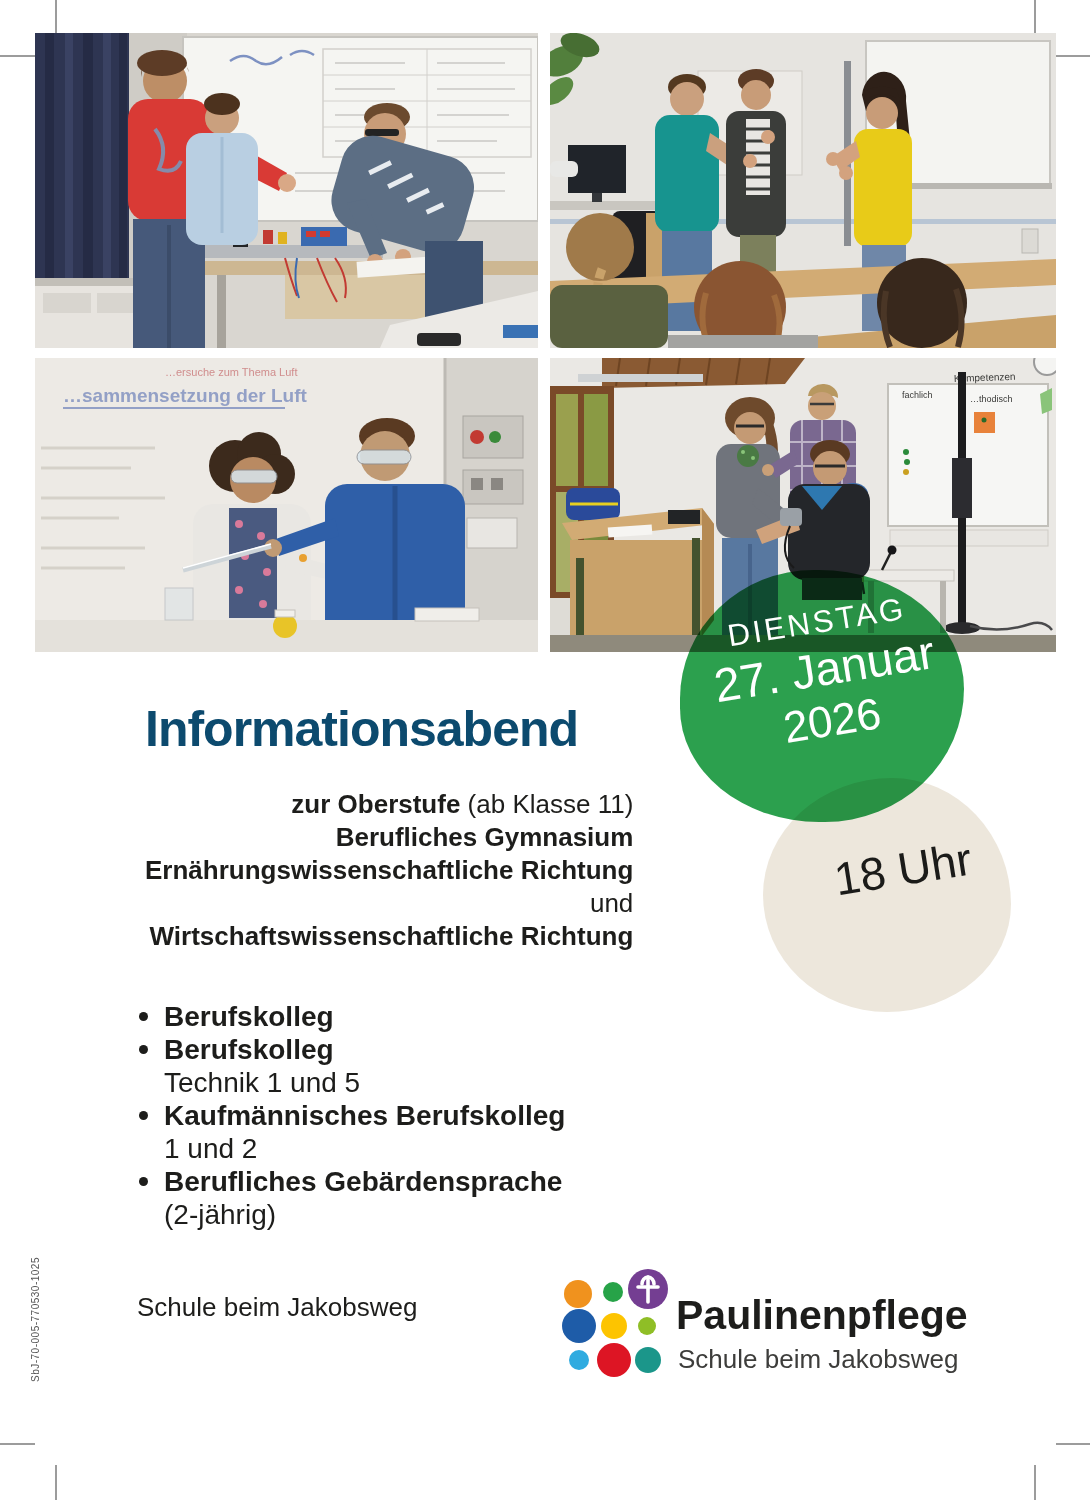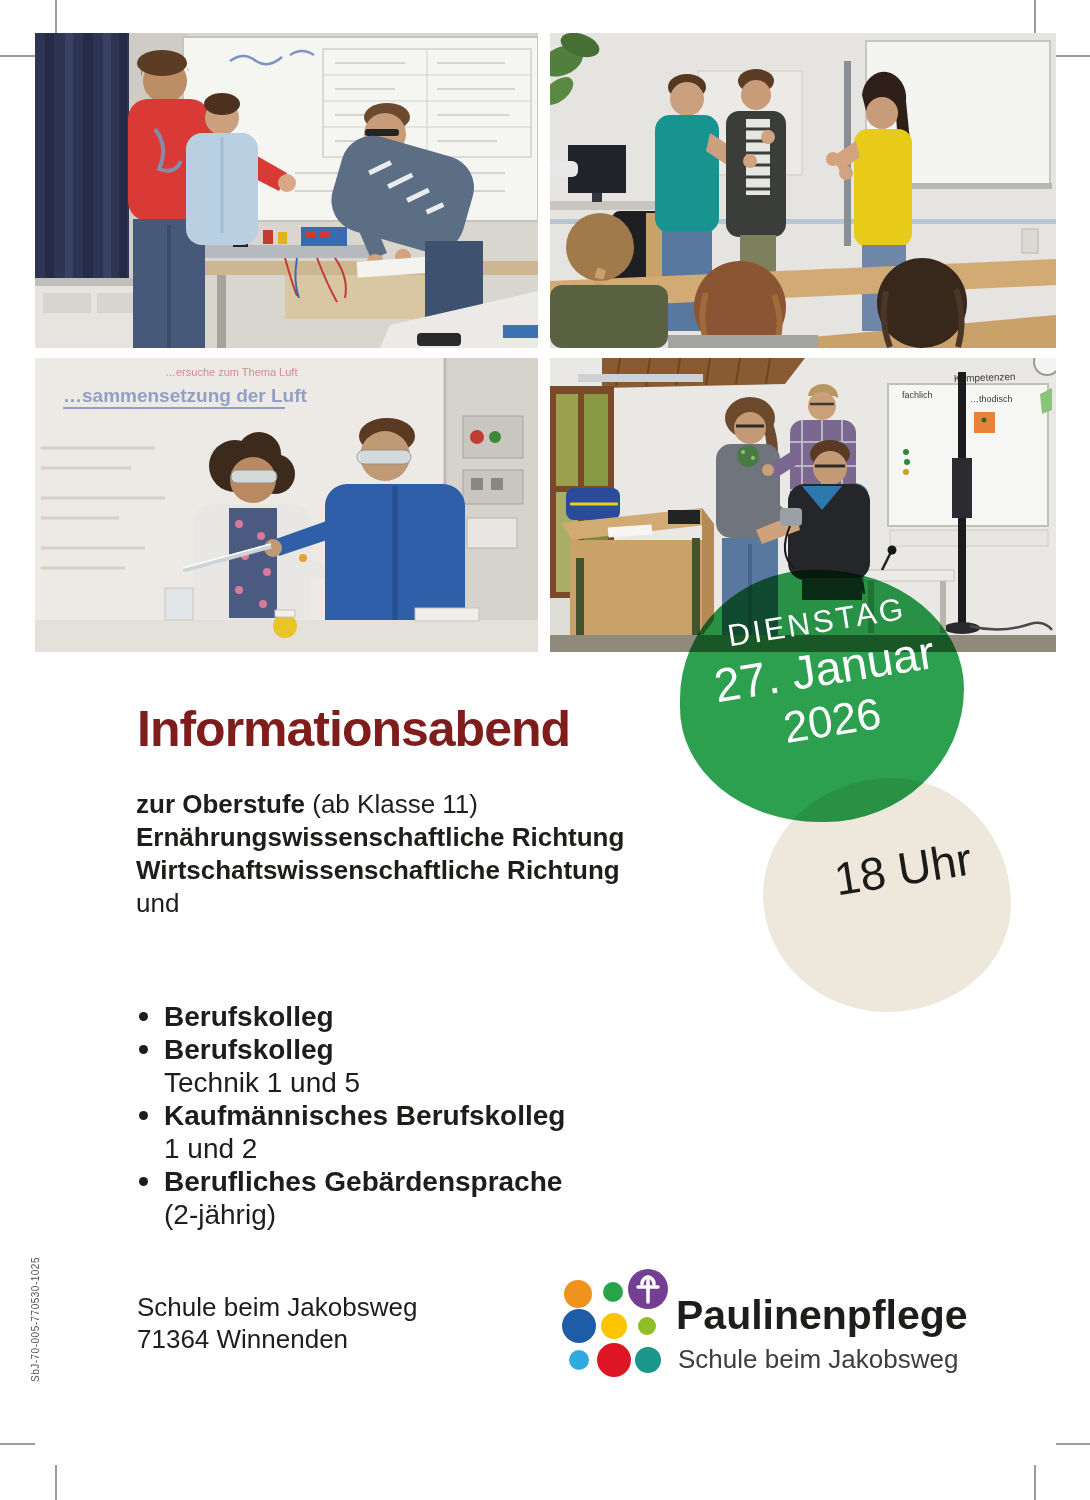--- a/index.html
+++ b/index.html
@@ -15,23 +15,23 @@
   .blob-green{left:680px;top:570px;width:284px;height:252px;background:#2ca04e;
       border-radius:48% 52% 50% 50% / 52% 48% 54% 46%;mix-blend-mode:multiply;z-index:4;}
   .date-text{position:absolute;left:690px;top:602px;width:270px;z-index:5;color:#ffffff;
       text-align:center;transform:rotate(-9deg);}
   .date-text .l1{font-size:31px;letter-spacing:3px;line-height:40px;}
   .date-text .l2{font-size:47px;line-height:54px;}
   .date-text .l3{font-size:44px;line-height:50px;}
   .time-text{position:absolute;left:803px;top:842px;width:200px;z-index:5;color:#1b1b19;
       text-align:center;transform:rotate(-9deg);font-size:46px;}
   
-  .heading{position:absolute;left:137px;top:700px;font-size:50px;font-weight:bold;
-      color:#7f1d1d;letter-spacing:-1px;}
-  .intro{position:absolute;left:136px;top:788px;font-size:26px;line-height:33px;}
+  .heading{position:absolute;left:145px;top:700px;font-size:50px;font-weight:bold;
+      color:#0c4a6e;letter-spacing:-1px;}
+  .intro{position:absolute;left:145px;top:788px;font-size:26px;line-height:33px;text-align:right;}
   .intro b{font-weight:bold;}
   .programs{position:absolute;left:137px;top:1000px;font-size:28px;line-height:33px;}
   .prog-item{position:relative;padding-left:27px;margin:0 0 0 0;}
   .prog-item .bullet{position:absolute;left:2px;top:12px;width:9px;height:9px;
       border-radius:50%;background:#1d1d1b;}
   .prog-title{font-weight:bold;}
   .address{position:absolute;left:137px;top:1291px;font-size:26px;line-height:32px;}
   
   .logo-dots{position:absolute;left:552px;top:1261px;width:122px;height:120px;}
   .logo-name{position:absolute;left:676px;top:1292px;font-size:41px;font-weight:bold;color:#1d1d1b;}
@@ -417,23 +417,24 @@
     <div class="l2">27. Januar</div>
     <div class="l3">2026</div>
   </div>
 
   <div class="time-text">18 Uhr</div>
 
   <div class="heading">Informationsabend</div>
 
   <div class="intro">
     <div><b>zur Oberstufe</b><span> (ab Klasse 11)</span></div>
+    <div><b>Berufliches Gymnasium</b></div>
     <div><b>Ernährungswissenschaftliche Richtung</b></div>
+    <div><span>und</span></div>
     <div><b>Wirtschaftswissenschaftliche Richtung</b></div>
-    <div><span>und</span></div>
   </div>
 
   <div class="programs">
     <div class="prog-item">
       <span class="bullet"></span>
       <div class="prog-title">Berufskolleg</div>
     </div>
     <div class="prog-item">
       <span class="bullet"></span>
       <div class="prog-title">Berufskolleg</div>
@@ -446,21 +447,20 @@
     </div>
     <div class="prog-item">
       <span class="bullet"></span>
       <div class="prog-title">Berufliches Gebärdensprache</div>
       <div class="prog-sub">(2-jährig)</div>
     </div>
   </div>
 
   <div class="address">
     <div>Schule beim Jakobsweg</div>
-    <div>71364 Winnenden</div>
   </div>
 
   <div class="logo-dots">
     <svg viewBox="0 0 122 120">
       <circle cx="26" cy="33" r="14" fill="#F0921E"></circle>
       <circle cx="61" cy="31" r="10" fill="#27A348"></circle>
       <circle cx="96" cy="28" r="20" fill="#743E92"></circle>
       <g stroke="#ffffff" stroke-width="3.6" fill="none" stroke-linecap="round">
         <line x1="96" y1="16" x2="96" y2="41"></line>
         <line x1="86" y1="26" x2="106" y2="26"></line>

